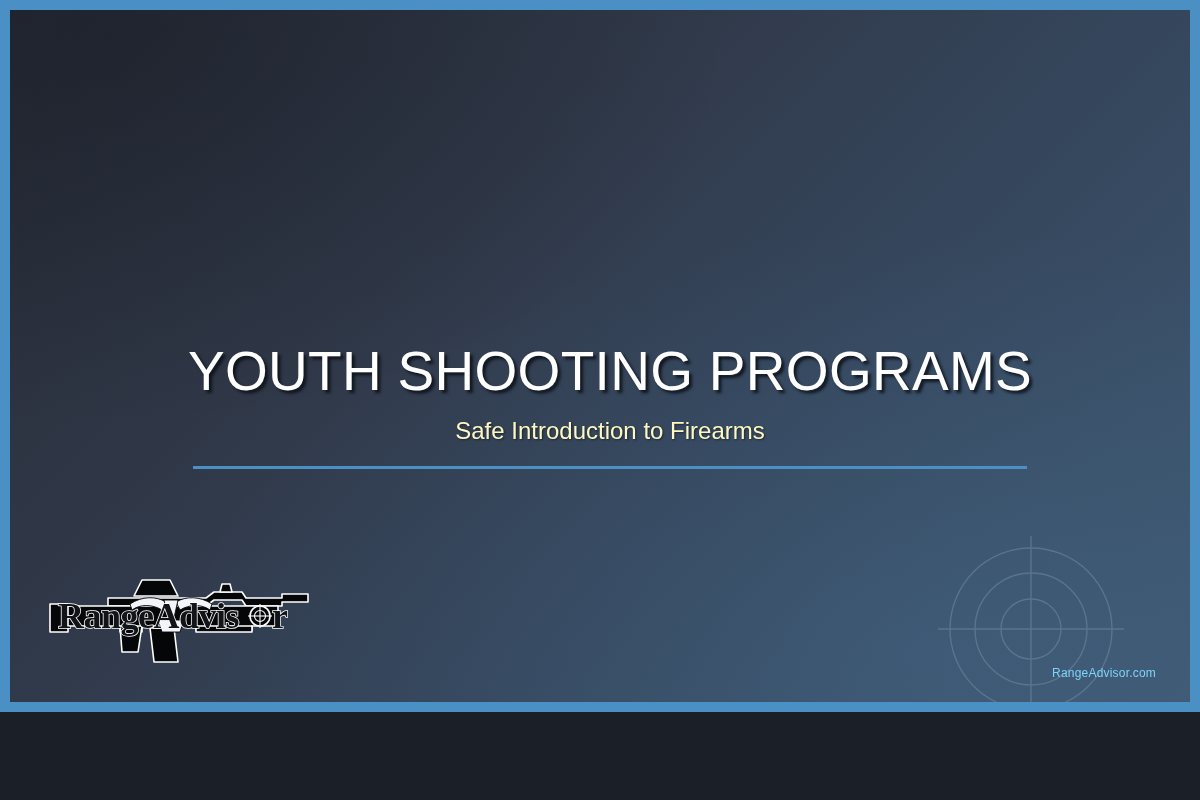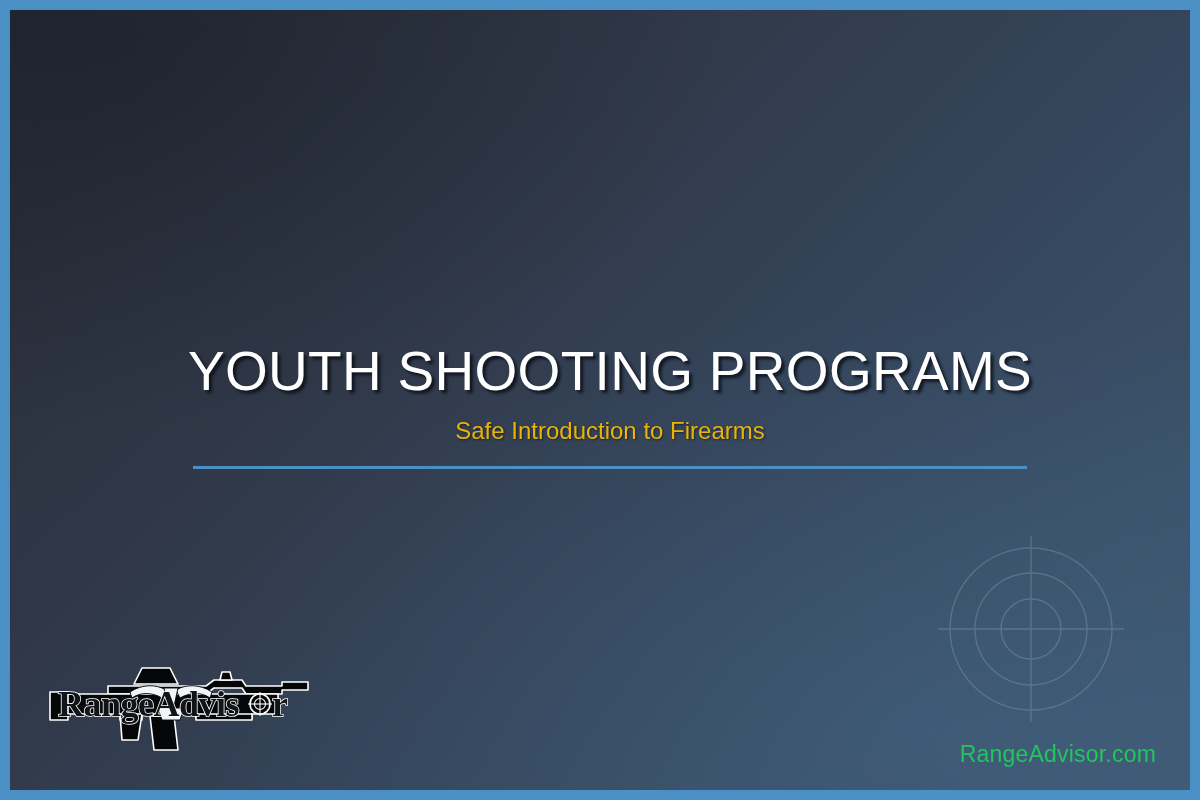--- a/index.html
+++ b/index.html
@@ -11,21 +11,21 @@
     width: 1200px;
     height: 800px;
     overflow: hidden;
     font-family: "Liberation Sans", sans-serif;
   }
 
   
   .slide {
     position: relative;
     width: 1200px;
-    height: 800px;
+    height: 712px;
     box-sizing: border-box;
     border: 10px solid #4a90c4;
     background: #2f3a4b;
     overflow: hidden;
   }
 
   
   .slide-bg {
     position: absolute;
     left: 0; top: 0; right: 0; bottom: 0;
@@ -77,39 +77,39 @@
     color: #ffffff;
     text-shadow: 3px 3px 3px rgba(8,12,18,0.78);
     white-space: nowrap;
   }
   .slide-subtitle {
     margin: 14px 0 0 0;
     font-family: "Liberation Sans", sans-serif;
     font-weight: 400;
     font-size: 24px;
     line-height: 30px;
-    color: #eab308;
+    color: #fef9c3;
     text-shadow: 1px 1px 2px rgba(8,12,18,0.55);
     white-space: nowrap;
   }
   .accent-rule {
     margin: 20px auto 0 auto;
     width: 834px;
     height: 3px;
     background: #4a90c4;
   }
 
   
   .footer-site {
     position: absolute;
     right: 34px;
     bottom: 22px;
     font-family: "Liberation Sans", sans-serif;
-    font-size: 23px;
-    color: #22c55e;
+    font-size: 12px;
+    color: #7dd3fc;
     letter-spacing: 0.2px;
   }
 
   
   .brand-logo {
     position: absolute;
     left: 36px;
     bottom: 36px;
     width: 278px;
     height: 96px;

